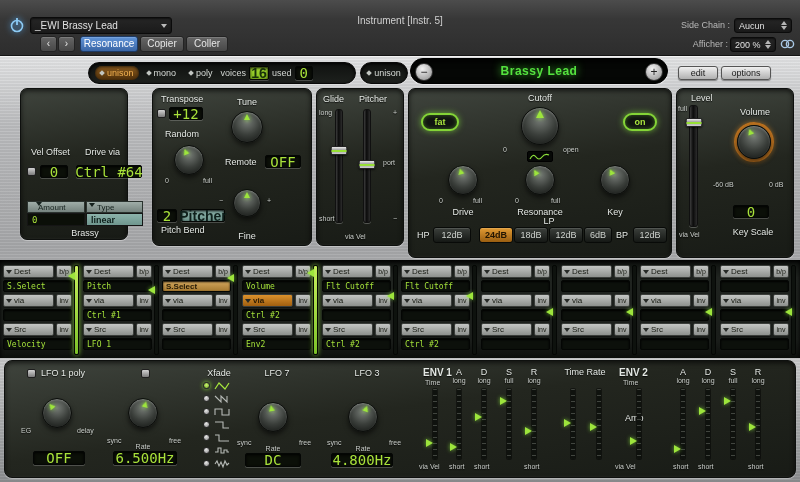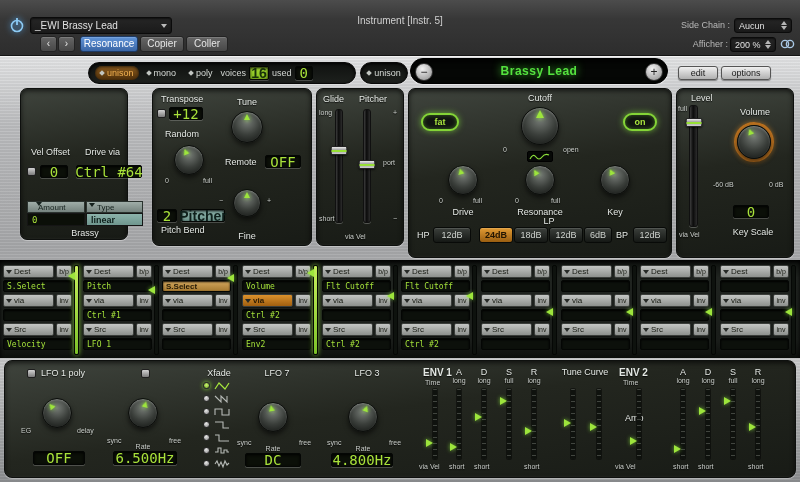--- a/index.html
+++ b/index.html
@@ -600,21 +600,21 @@
         <div class="ethumb" style="top:8px"></div>
       </div>
     <div class="etrack" style="left:527px;top:28px;height:70px">
         <div class="ethumb" style="top:38px"></div>
       </div>
     <div class="lb7 abs" style="left:414px;top:102px">via Vel</div>
     <div class="lb7 abs" style="left:444px;top:102px">short</div>
     <div class="lb7 abs" style="left:469px;top:102px">short</div>
     <div class="lb7 abs" style="left:519px;top:102px">short</div>
 
-    <div class="lb abs ctr" style="left:548px;top:6px;width:64px">Tune Curve</div>
+    <div class="lb abs ctr" style="left:548px;top:6px;width:64px">Time Rate</div>
     <div class="etrack" style="left:566px;top:28px;height:70px">
         <div class="ethumb" style="top:30px"></div>
       </div>
     <div class="etrack" style="left:592px;top:28px;height:70px">
         <div class="ethumb" style="top:34px"></div>
       </div>
 
     <div class="lb lbb abs" style="left:614px;top:6px">ENV 2</div>
     <div class="lb abs ctr" style="left:672px;top:6px;width:12px">A</div>
     <div class="lb abs ctr" style="left:697px;top:6px;width:12px">D</div>

